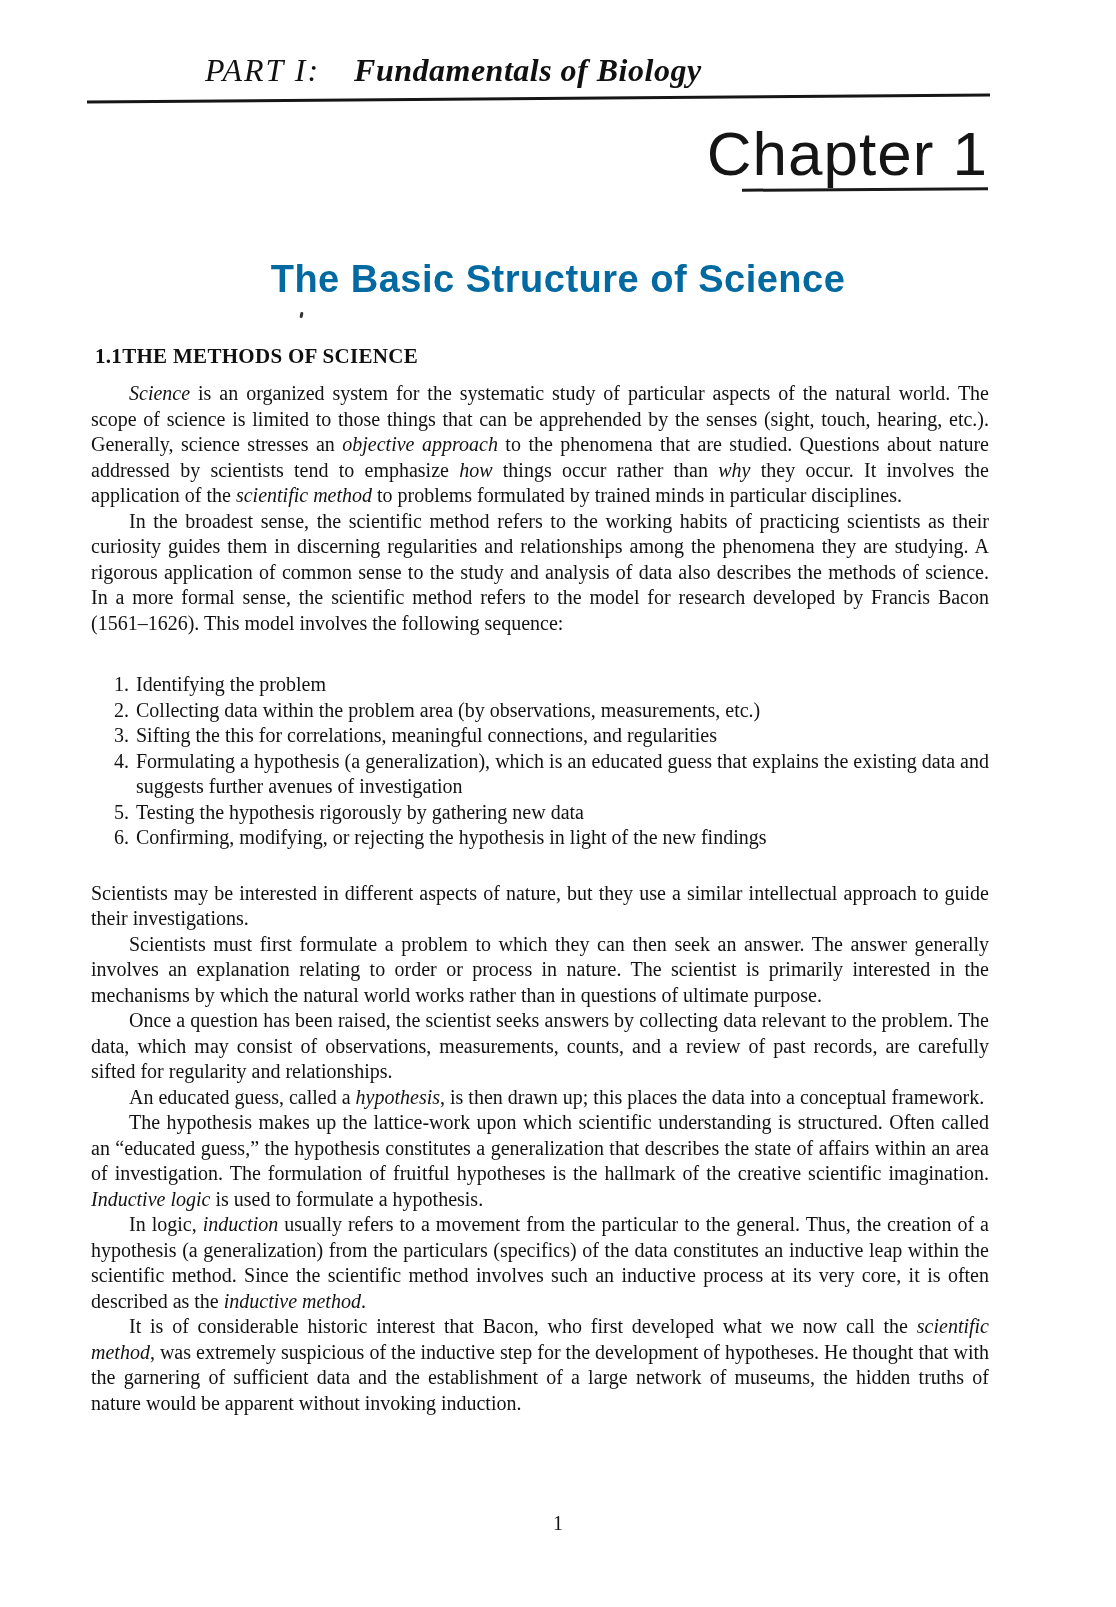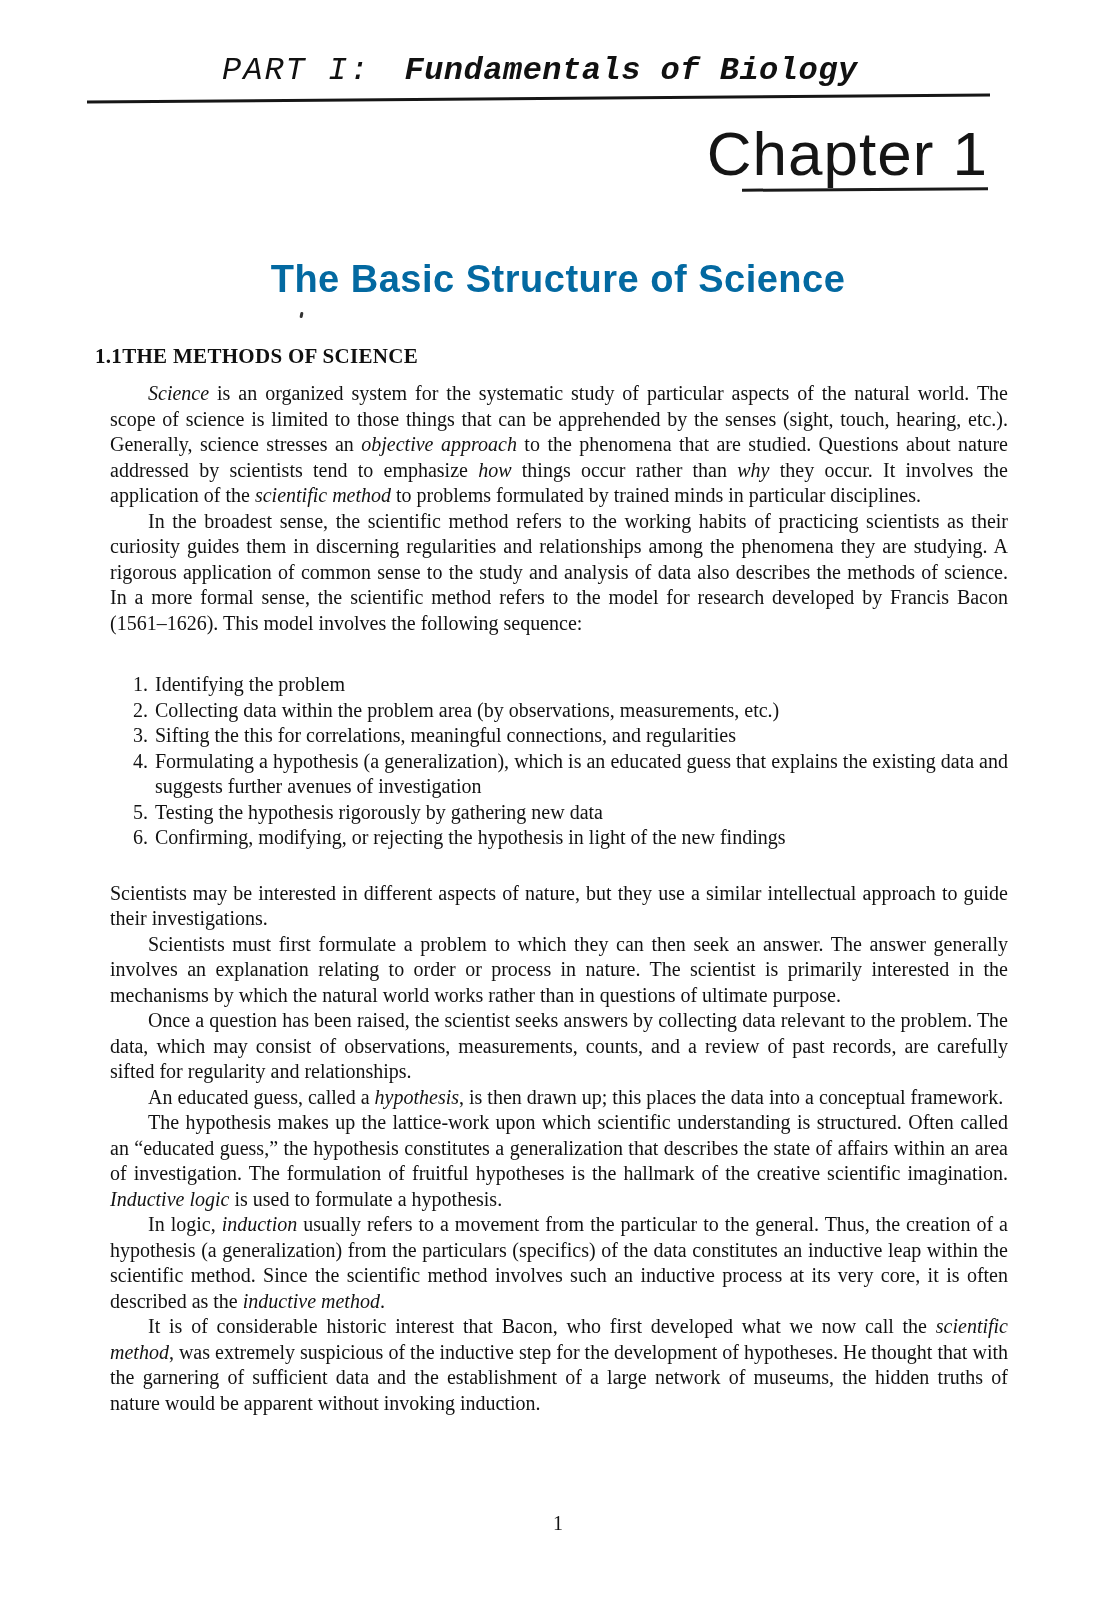--- a/index.html
+++ b/index.html
@@ -13,23 +13,23 @@
     height: 1607px;
     margin: 0 auto;
     background: #ffffff;
     color: #141414;
     overflow: hidden;
   }
 
   
   .part-header {
     position: absolute;
-    left: 222px;
+    left: 205px;
     top: 52px;
-    font-family: Liberation Mono, monospace;
+    font-family: Liberation Serif, serif;
     font-style: italic;
     font-size: 32px;
     white-space: nowrap;
     color: #111;
   }
   .part-label {
     font-weight: 400;
     letter-spacing: 2px;
     margin-right: 34px;
   }
@@ -104,21 +104,21 @@
     font-size: 21px;
     letter-spacing: 0.3px;
     color: #101010;
     white-space: nowrap;
   }
   .section-number { }
 
   
   .body-content {
     position: absolute;
-    left: 110px;
+    left: 91px;
     top: 381px;
     width: 898px;
     font-family: "Liberation Serif", serif;
     font-size: 20px;
     line-height: 25.5px;
     text-align: justify;
     color: #121212;
   }
   .para { margin: 0; }
   .para.indent { text-indent: 38px; }

